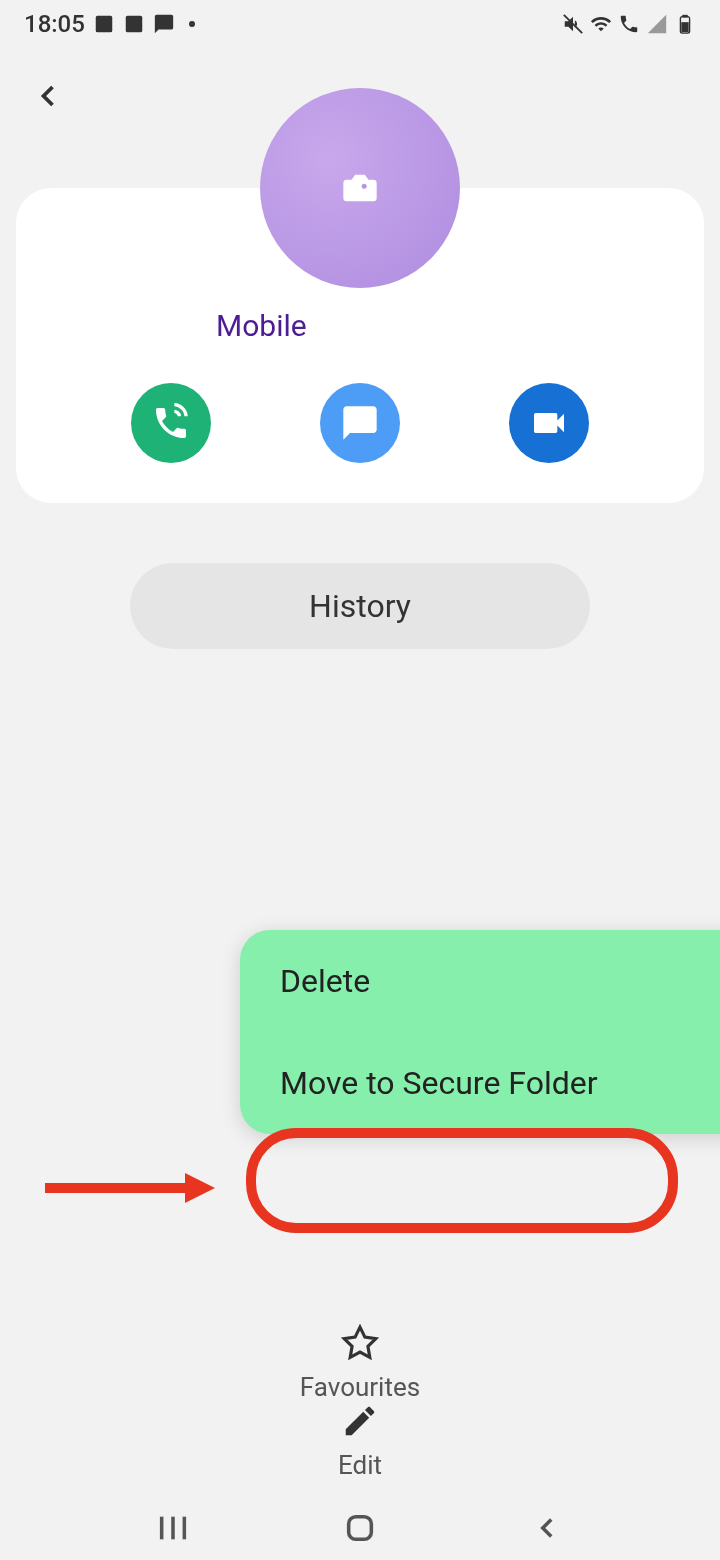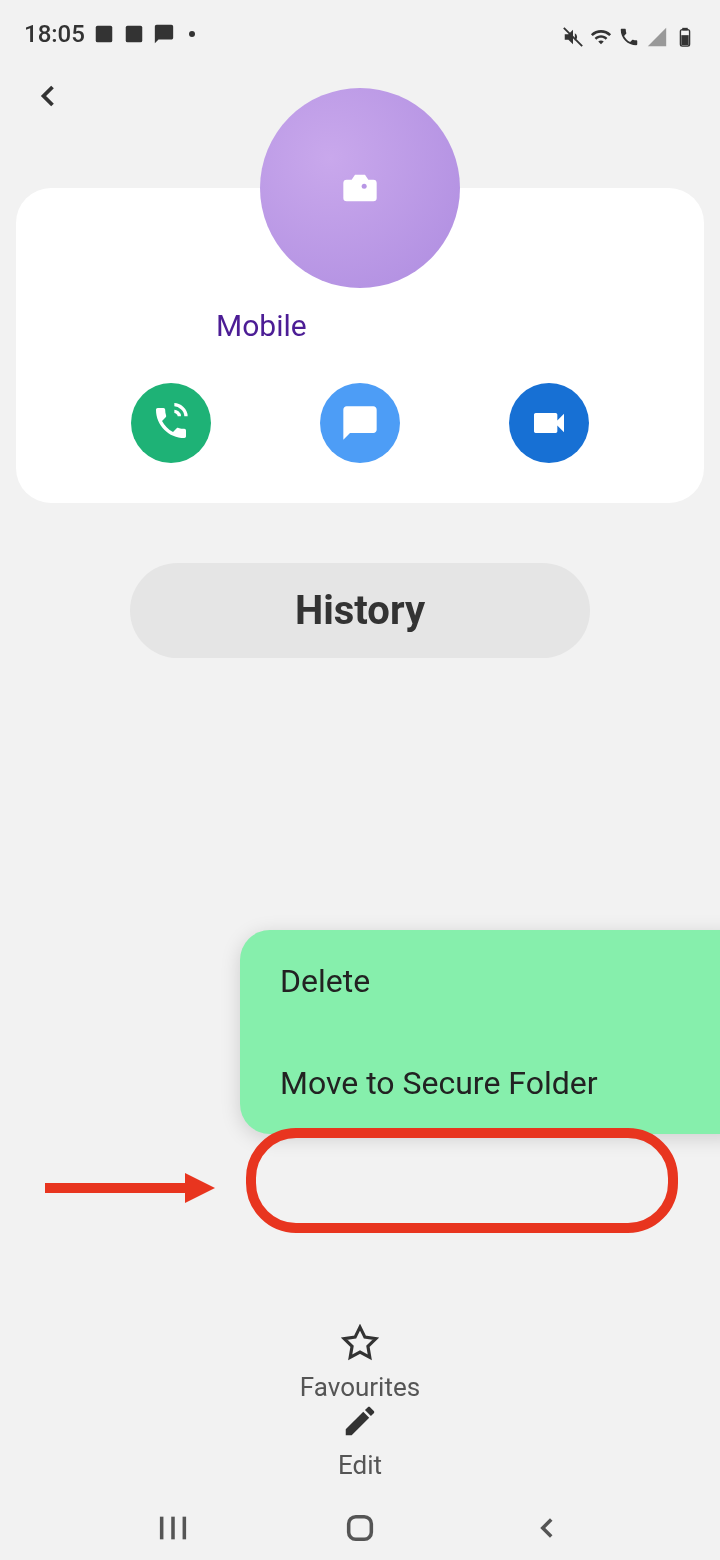--- a/index.html
+++ b/index.html
@@ -14,21 +14,21 @@
       height: 1560px;
       background: #f2f2f2;
       position: relative;
       overflow: hidden;
     }
     
     .status-bar {
       height: 48px;
       display: flex;
       justify-content: space-between;
-      align-items: flex-end;
+      align-items: center;
       padding: 0 24px;
       font-size: 24px;
       font-weight: 500;
       color: #333;
     }
     
     .status-left {
       display: flex;
       align-items: center;
       gap: 8px;
@@ -120,22 +120,22 @@
       height: 40px;
       fill: white;
     }
     
     .history-button {
       background: #e5e5e5;
       border-radius: 50px;
       margin: 60px 130px 0;
       padding: 24px;
       text-align: center;
-      font-size: 40px;
-      font-weight: 700;
+      font-size: 32px;
+      font-weight: 400;
       color: #333;
     }
     
     .more-menu {
       position: absolute;
       background: #86efac;
       border-radius: 30px;
       box-shadow: 0 4px 20px rgba(0,0,0,0.15);
       top: 930px;
       left: 240px;

